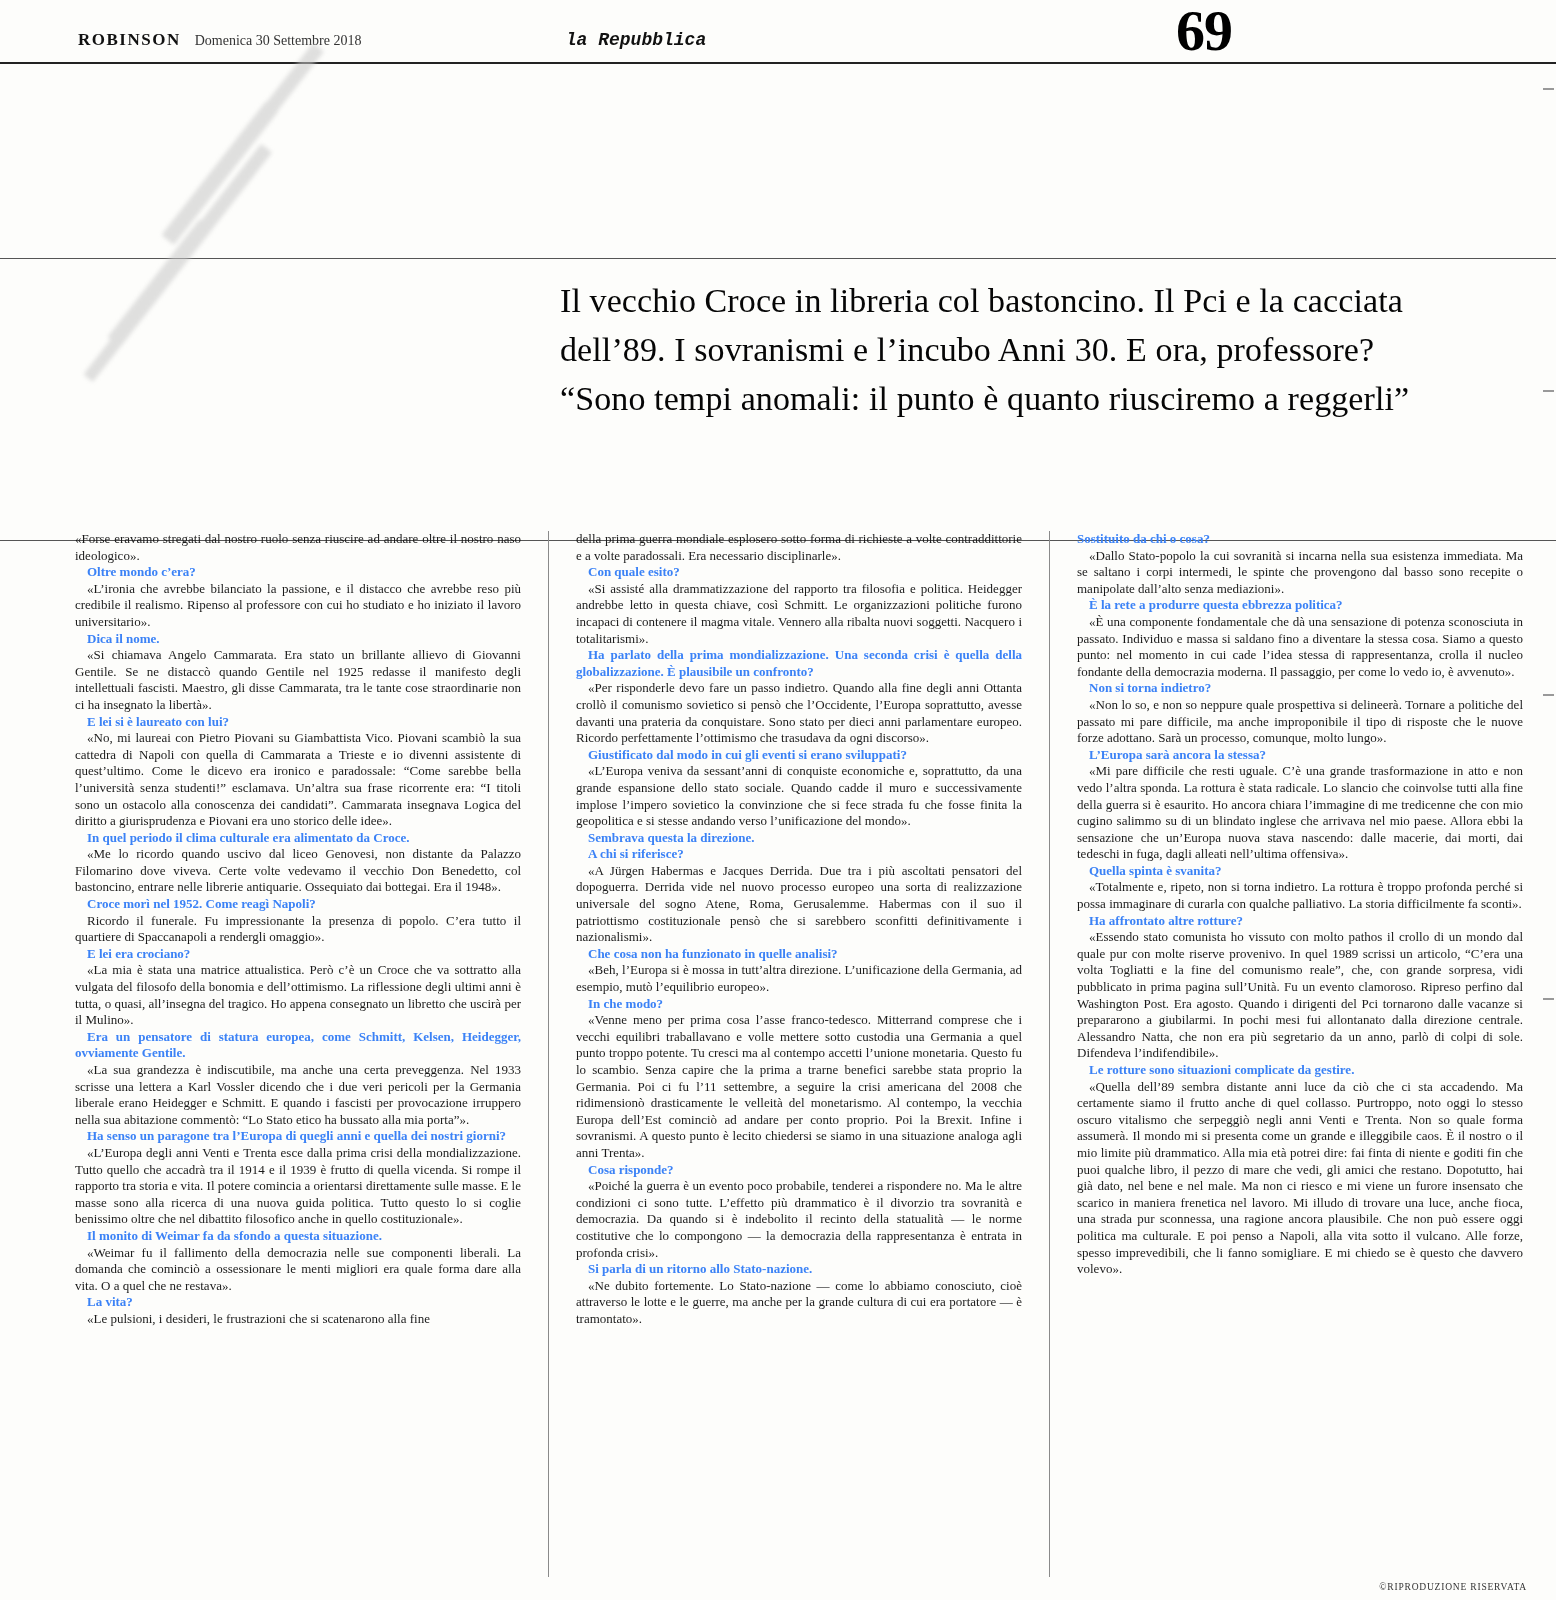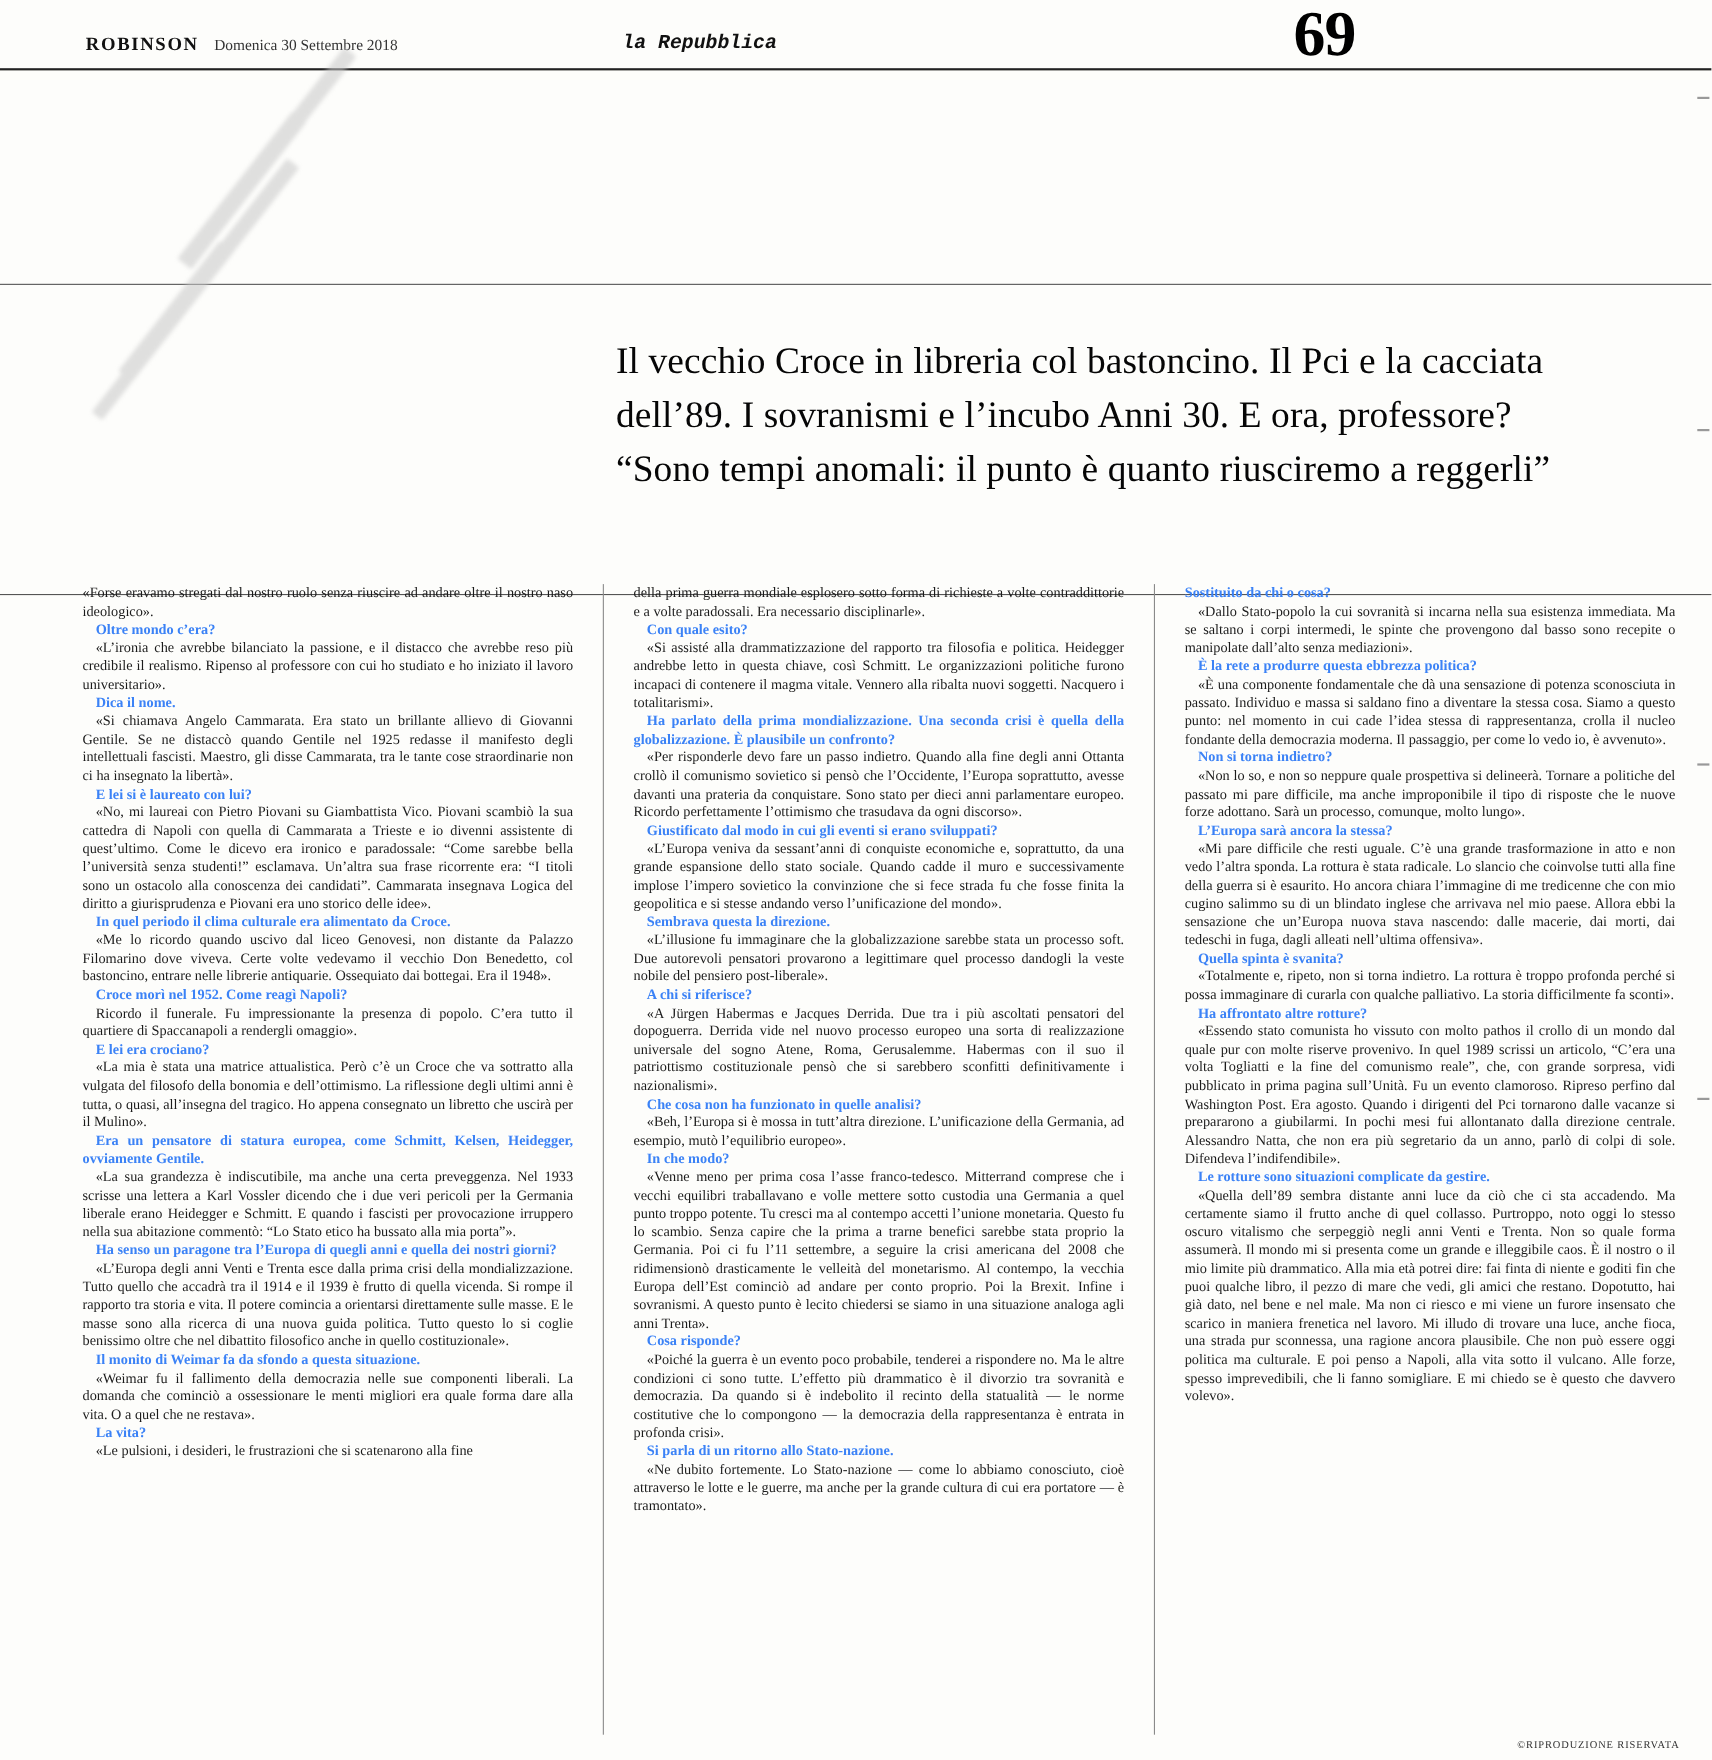--- a/index.html
+++ b/index.html
@@ -28,21 +28,21 @@
     transform:rotate(-52deg);border-radius:2px;}
   .bleed .b1{left:120px;top:40px;width:190px;height:14px;}
   .bleed .b2{left:90px;top:90px;width:170px;height:16px;}
   .bleed .b3{left:60px;top:145px;width:200px;height:14px;}
   .bleed .b4{left:40px;top:200px;width:150px;height:16px;}
   .bleed .b5{left:20px;top:250px;width:120px;height:12px;}
   
   .crop{position:absolute;right:2px;width:11px;height:2px;background:#999;}
   
   .headline{position:absolute;left:560px;top:276px;width:950px;
-    font-size:34px;line-height:49px;color:#060606;letter-spacing:.1px;margin-top:28px;}
+    font-size:34px;line-height:49px;color:#060606;letter-spacing:.1px;}
   
   .body-wrap{position:absolute;left:75px;top:531px;width:1452px;height:1046px;
     display:flex;}
   .col{width:446px;height:1046px;overflow:hidden;
     font-size:13px;line-height:16.6px;text-align:justify;
     -webkit-hyphens:auto;hyphens:auto;}
   .col-sep{width:1px;height:1046px;background:#8a8a8a;margin:0 27px;}
   .col p{margin:0;text-indent:12px;}
   .col p.q{font-weight:bold;color:#3b82f6;}
   .col p.cont{text-indent:0;}
@@ -112,21 +112,20 @@
   <div class="col-sep"></div>
   <div class="col">
       <p class="a cont">della prima guerra mondiale esplosero sotto forma di richieste a volte contraddittorie e a volte paradossali. Era necessario disciplinarle».</p>
       <p class="q">Con quale esito?</p>
       <p class="a">«Si assisté alla drammatizzazione del rapporto tra filosofia e politica. Heidegger andrebbe letto in questa chiave, così Schmitt. Le organizzazioni politiche furono incapaci di contenere il magma vitale. Vennero alla ribalta nuovi soggetti. Nacquero i totalitarismi».</p>
       <p class="q">Ha parlato della prima mondializzazione. Una seconda crisi è quella della globalizzazione. È plausibile un confronto?</p>
       <p class="a">«Per risponderle devo fare un passo indietro. Quando alla fine degli anni Ottanta crollò il comunismo sovietico si pensò che l’Occidente, l’Europa soprattutto, avesse davanti una prateria da conquistare. Sono stato per dieci anni parlamentare europeo. Ricordo perfettamente l’ottimismo che trasudava da ogni discorso».</p>
       <p class="q">Giustificato dal modo in cui gli eventi si erano sviluppati?</p>
       <p class="a">«L’Europa veniva da sessant’anni di conquiste economiche e, soprattutto, da una grande espansione dello stato sociale. Quando cadde il muro e successivamente implose l’impero sovietico la convinzione che si fece strada fu che fosse finita la geopolitica e si stesse andando verso l’unificazione del mondo».</p>
       <p class="q">Sembrava questa la direzione.</p>
-      <p class="a">«L’illusione fu immaginare che la globalizzazione sarebbe stata un processo soft. Due autorevoli pensatori provarono a legittimare quel processo dandogli la veste nobile del pensiero post-liberale».</p>
       <p class="q">A chi si riferisce?</p>
       <p class="a">«A Jürgen Habermas e Jacques Derrida. Due tra i più ascoltati pensatori del dopoguerra. Derrida vide nel nuovo processo europeo una sorta di realizzazione universale del sogno Atene, Roma, Gerusalemme. Habermas con il suo il patriottismo costituzionale pensò che si sarebbero sconfitti definitivamente i nazionalismi».</p>
       <p class="q">Che cosa non ha funzionato in quelle analisi?</p>
       <p class="a">«Beh, l’Europa si è mossa in tutt’altra direzione. L’unificazione della Germania, ad esempio, mutò l’equilibrio europeo».</p>
       <p class="q">In che modo?</p>
       <p class="a">«Venne meno per prima cosa l’asse franco-tedesco. Mitterrand comprese che i vecchi equilibri traballavano e volle mettere sotto custodia una Germania a quel punto troppo potente. Tu cresci ma al contempo accetti l’unione monetaria. Questo fu lo scambio. Senza capire che la prima a trarne benefici sarebbe stata proprio la Germania. Poi ci fu l’11 settembre, a seguire la crisi americana del 2008 che ridimensionò drasticamente le velleità del monetarismo. Al contempo, la vecchia Europa dell’Est cominciò ad andare per conto proprio. Poi la Brexit. Infine i sovranismi. A questo punto è lecito chiedersi se siamo in una situazione analoga agli anni Trenta».</p>
       <p class="q">Cosa risponde?</p>
       <p class="a">«Poiché la guerra è un evento poco probabile, tenderei a rispondere no. Ma le altre condizioni ci sono tutte. L’effetto più drammatico è il divorzio tra sovranità e democrazia. Da quando si è indebolito il recinto della statualità — le norme costitutive che lo compongono — la democrazia della rappresentanza è entrata in profonda crisi».</p>
       <p class="q">Si parla di un ritorno allo Stato-nazione.</p>
       <p class="a">«Ne dubito fortemente. Lo Stato-nazione — come lo abbiamo conosciuto, cioè attraverso le lotte e le guerre, ma anche per la grande cultura di cui era portatore — è tramontato».</p>

